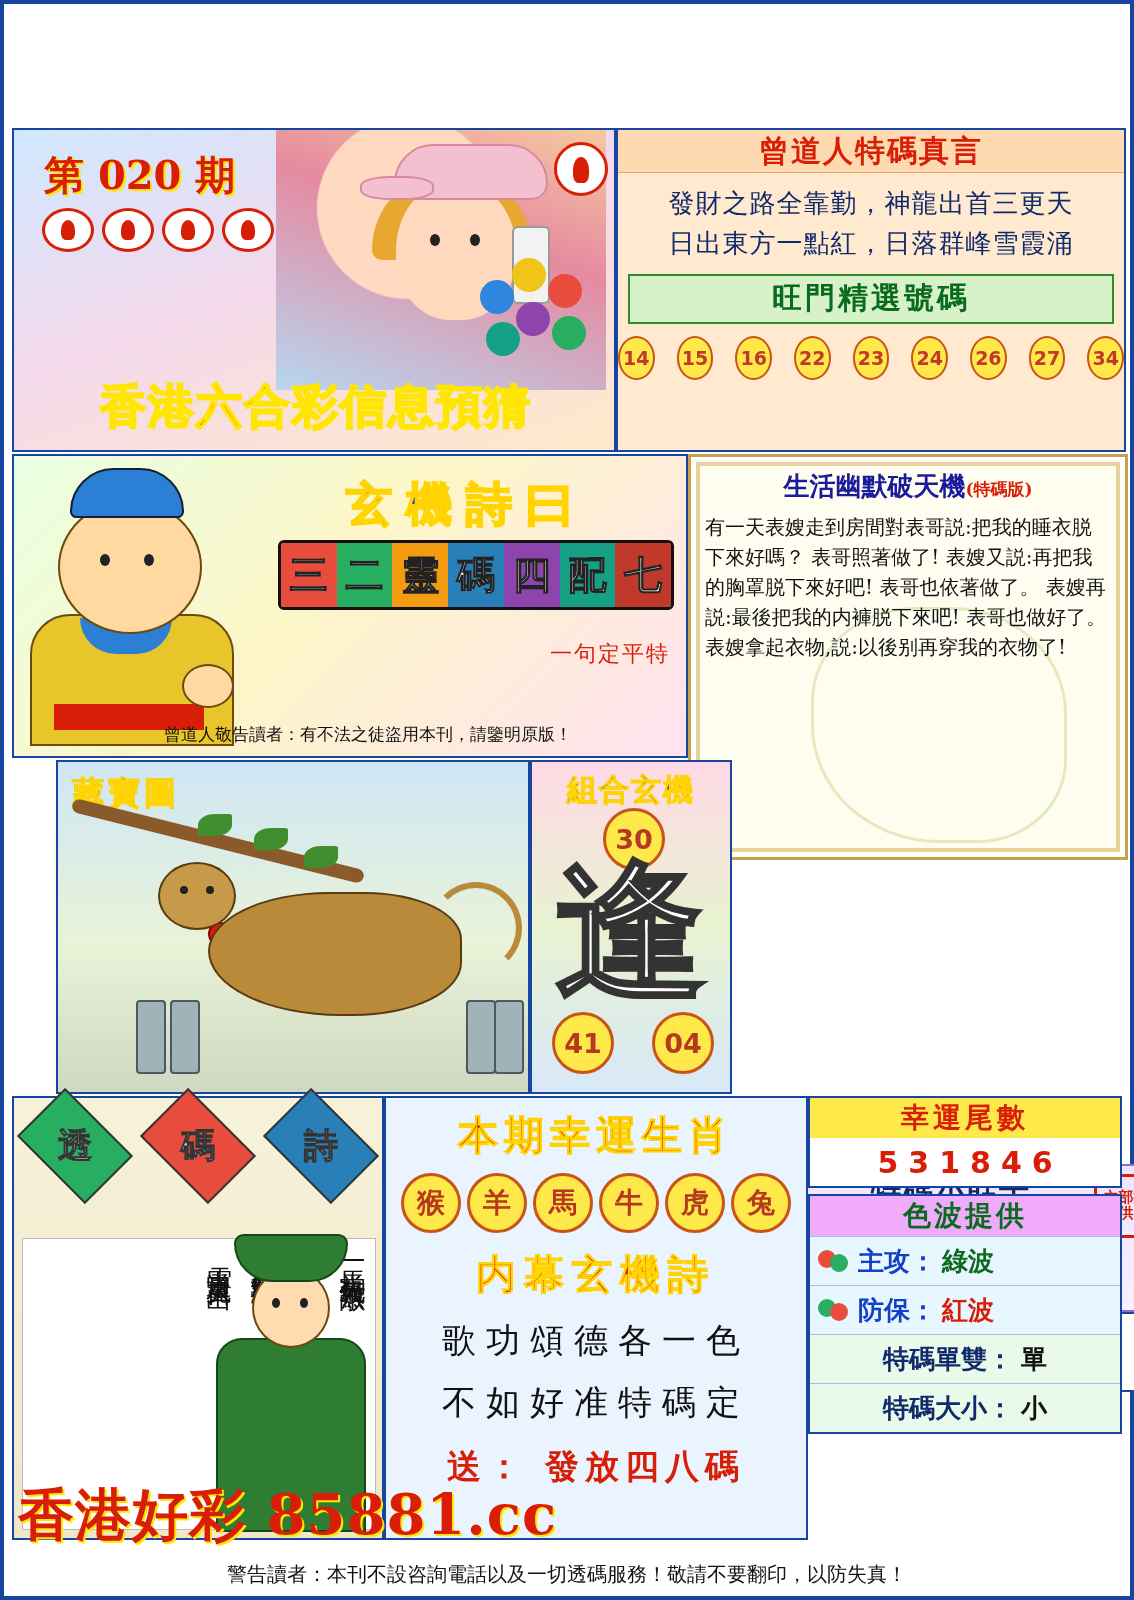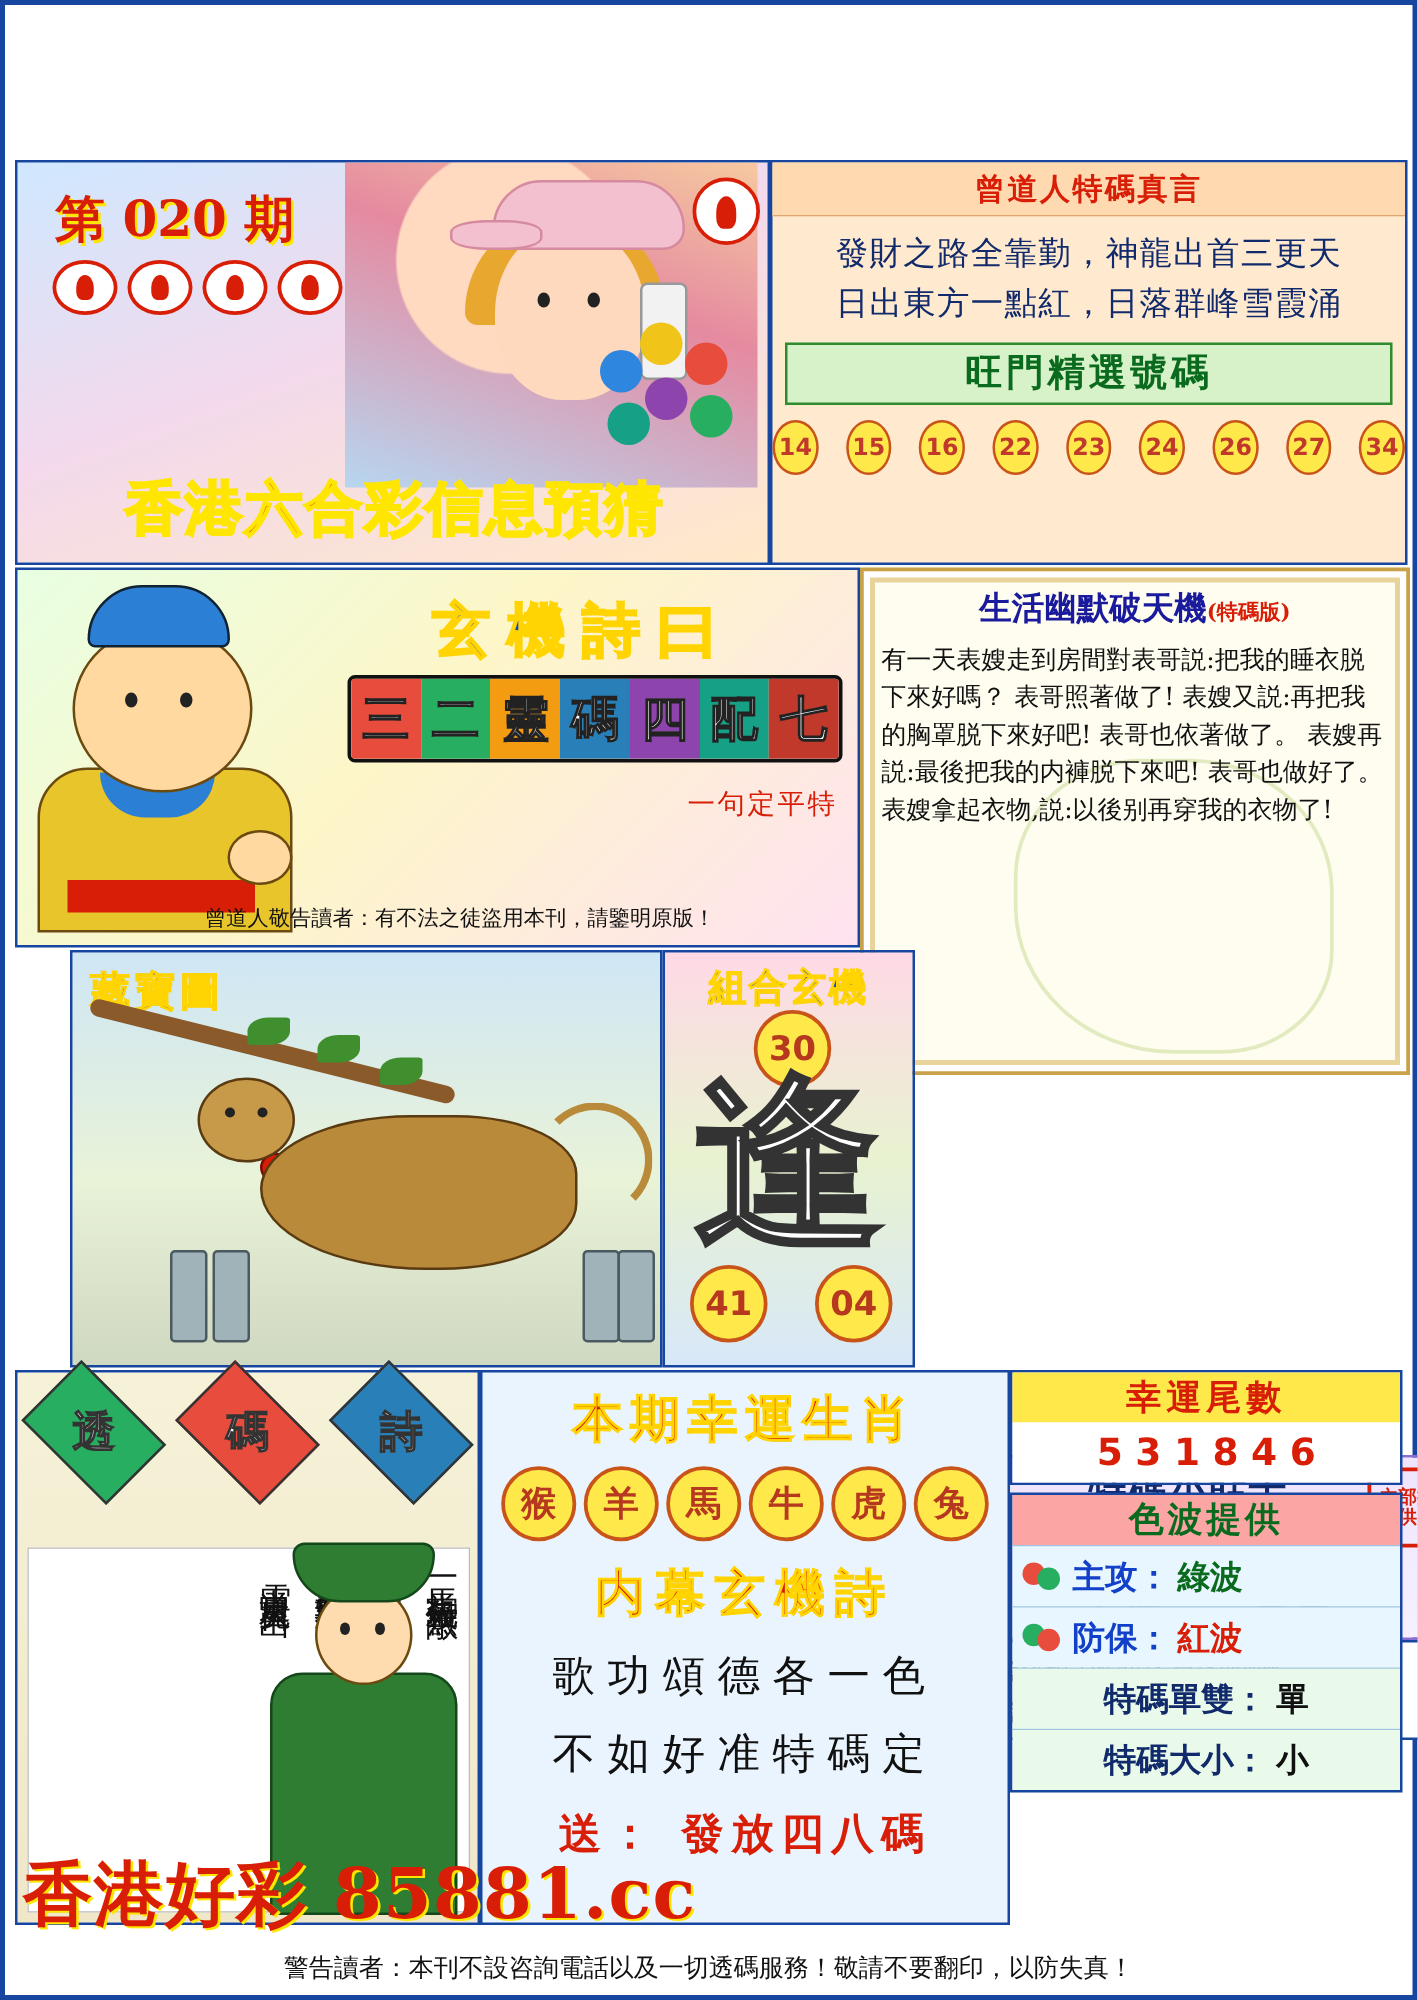--- a/index.html
+++ b/index.html
@@ -42,21 +42,21 @@
   .phone{position:absolute;left:236px;top:96px;width:34px;height:74px;background:#f2f2f2;border:2px solid #999;border-radius:6px;}
   .dots{position:absolute;right:14px;top:128px;width:120px;height:110px;}
   .dot{position:absolute;width:34px;height:34px;border-radius:50%;}
   .flame{position:absolute;left:540px;top:12px;width:48px;height:48px;border-radius:50%;border:3px solid #d81e06;background:#fff;}
   .flame:after{content:"";position:absolute;left:50%;top:52%;width:16px;height:26px;transform:translate(-50%,-50%);background:#d81e06;border-radius:60% 60% 40% 40%;}
   .subtitle{position:absolute;left:16px;bottom:12px;width:572px;text-align:center;font-family:"DejaVu Serif",serif;font-weight:bold;
      font-size:46px;color:#d81e06;-webkit-text-stroke:2px #ffe600;letter-spacing:2px;}
 
   .rightTop{position:absolute;left:604px;top:0;width:506px;height:320px;border:2px solid #1746a0;background:#ffe9cf;}
   .rtTitleBar{height:42px;display:flex;align-items:center;justify-content:center;background:#ffd9b0;border-bottom:1px solid #e0a870;}
-  .rtTitle{font-family:Liberation Mono, monospace;font-weight:bold;font-size:24px;color:#d81e06;letter-spacing:2px;}
+  .rtTitle{font-family:Liberation Mono, monospace;font-weight:bold;font-size:30px;color:#d81e06;letter-spacing:2px;}
   .poem{padding:10px 8px 0;text-align:center;}
   .poem div{font-family:"DejaVu Serif",serif;font-size:26px;color:#102a6b;line-height:1.55;letter-spacing:1px;}
   .greenBar{margin:10px 10px 0;height:46px;background:#d7f2c9;border:2px solid #2e8b2e;display:flex;align-items:center;justify-content:center;}
   .greenBar span{font-family:"DejaVu Serif",serif;font-weight:bold;font-size:30px;color:#0a6b1f;letter-spacing:3px;}
   .ballrow{margin-top:12px;display:flex;justify-content:center;gap:22px;}
   .ball{width:40px;height:40px;border-radius:50%;display:flex;align-items:center;justify-content:center;
     font-size:19px;font-weight:bold;font-family:"DejaVu Sans",sans-serif;border:2px solid #c8541a;background:#ffe84a;color:#c0392b;}
 
   
   .mid{position:absolute;left:8px;top:450px;width:1110px;height:300px;}
@@ -68,21 +68,21 @@
   .om-body{position:absolute;left:6px;top:146px;width:200px;height:128px;background:#e8c52a;border-radius:40px 40px 0 0;border:2px solid #6b4a10;}
   .om-scarf{position:absolute;left:56px;top:150px;width:92px;height:36px;background:#2b7fd4;border-radius:0 0 40px 40px;}
   .om-belt{position:absolute;left:30px;top:236px;width:150px;height:26px;background:#d81e06;}
   .om-hand{position:absolute;left:158px;top:196px;width:48px;height:40px;background:#ffd9a0;border-radius:50%;border:2px solid #6b4a10;}
   .om-eye{position:absolute;width:10px;height:12px;background:#222;border-radius:50%;}
   .xjTitle{position:absolute;left:250px;top:18px;width:404px;text-align:center;font-family:"DejaVu Serif",serif;font-weight:bold;font-size:46px;
      color:#1340c8;-webkit-text-stroke:2px #ffd400;letter-spacing:14px;}
   .xjPhrase{position:absolute;left:264px;top:84px;width:390px;height:64px;border:3px solid #111;border-radius:6px;overflow:hidden;display:flex;}
   .xjPhrase div{flex:1;display:flex;align-items:center;justify-content:center;font-family:"DejaVu Serif",serif;font-weight:bold;font-size:38px;color:#fff;
      -webkit-text-stroke:1px #222;}
-  .xjNote{position:absolute;right:16px;top:172px;font-family:"DejaVu Serif",serif;font-size:22px;color:#d81e06;letter-spacing:2px;}
+  .xjNote{position:absolute;right:16px;top:183px;font-family:"DejaVu Serif",serif;font-size:22px;color:#d81e06;letter-spacing:2px;}
   .xjWarn{position:absolute;left:150px;bottom:10px;font-size:17px;color:#111;font-family:"DejaVu Serif",serif;}
 
   .humor{position:absolute;left:676px;top:0;width:434px;height:400px;border:3px solid #c8a24a;background:#fffdf0;
     box-shadow:inset 0 0 0 5px #fff, inset 0 0 0 9px #e8d49a;}
   .humorTitle{text-align:center;margin-top:12px;font-family:"DejaVu Serif",serif;font-weight:bold;font-size:26px;color:#1a1a9c;}
   .humorTitle small{font-size:17px;color:#d81e06;}
   .humorBody{padding:8px 14px;font-family:"DejaVu Serif",serif;font-size:20px;line-height:1.5;color:#111;position:relative;z-index:2;}
   .ghost{position:absolute;left:120px;top:150px;width:250px;height:230px;border:3px solid #cfe0a0;border-radius:40% 45% 35% 50%;opacity:.6;z-index:1;}
 
   
@@ -139,21 +139,21 @@
   .lzSub{text-align:center;margin-top:14px;font-family:"DejaVu Serif",serif;font-weight:bold;font-size:40px;color:#d81e06;-webkit-text-stroke:1px #ffd400;letter-spacing:8px;}
   .lzLine{text-align:center;margin-top:16px;font-family:"DejaVu Serif",serif;font-size:34px;color:#111;letter-spacing:10px;}
   .lzSend{text-align:center;margin-top:18px;font-family:"DejaVu Serif",serif;font-weight:bold;font-size:34px;color:#d81e06;letter-spacing:6px;}
 
   .rightCol{position:absolute;left:796px;top:0;width:314px;height:440px;}
   .rcBox{border:2px solid #1746a0;margin-bottom:6px;}
   .rcHead{height:40px;display:flex;align-items:center;justify-content:center;background:#ffe84a;font-family:"DejaVu Serif",serif;font-weight:bold;
      font-size:28px;color:#d81e06;letter-spacing:4px;}
   .rcNums{height:48px;display:flex;align-items:center;justify-content:center;gap:10px;background:#fff;font-family:"DejaVu Sans",sans-serif;
      font-weight:bold;font-size:30px;color:#d81e06;}
-  .rcHead2{height:40px;display:flex;align-items:center;justify-content:center;background:#fca5a5;font-family:"DejaVu Serif",serif;font-weight:bold;
+  .rcHead2{height:40px;display:flex;align-items:center;justify-content:center;background:#f0abfc;font-family:"DejaVu Serif",serif;font-weight:bold;
      font-size:28px;color:#0a6b1f;letter-spacing:3px;}
   .rcRow{height:48px;display:flex;align-items:center;background:#e8f7ff;border-top:1px solid #9fc6e0;padding-left:8px;gap:6px;}
   .rcRow .lbl{font-family:"DejaVu Serif",serif;font-weight:bold;font-size:26px;color:#1340c8;}
   .rcRow .val{font-family:"DejaVu Serif",serif;font-weight:bold;font-size:26px;color:#0a6b1f;}
   .rcRow .val.red{color:#d81e06;}
   .miniballs{width:34px;height:22px;position:relative;}
   .miniballs i{position:absolute;width:18px;height:18px;border-radius:50%;display:block;}
   .rcRow2{height:48px;display:flex;align-items:center;justify-content:center;gap:8px;background:#eafaea;border-top:1px solid #9fc6e0;}
   .rcRow2 .lbl{font-family:"DejaVu Serif",serif;font-weight:bold;font-size:26px;color:#102a6b;}
   .rcRow2 .val{font-family:"DejaVu Serif",serif;font-weight:bold;font-size:26px;color:#111;}

